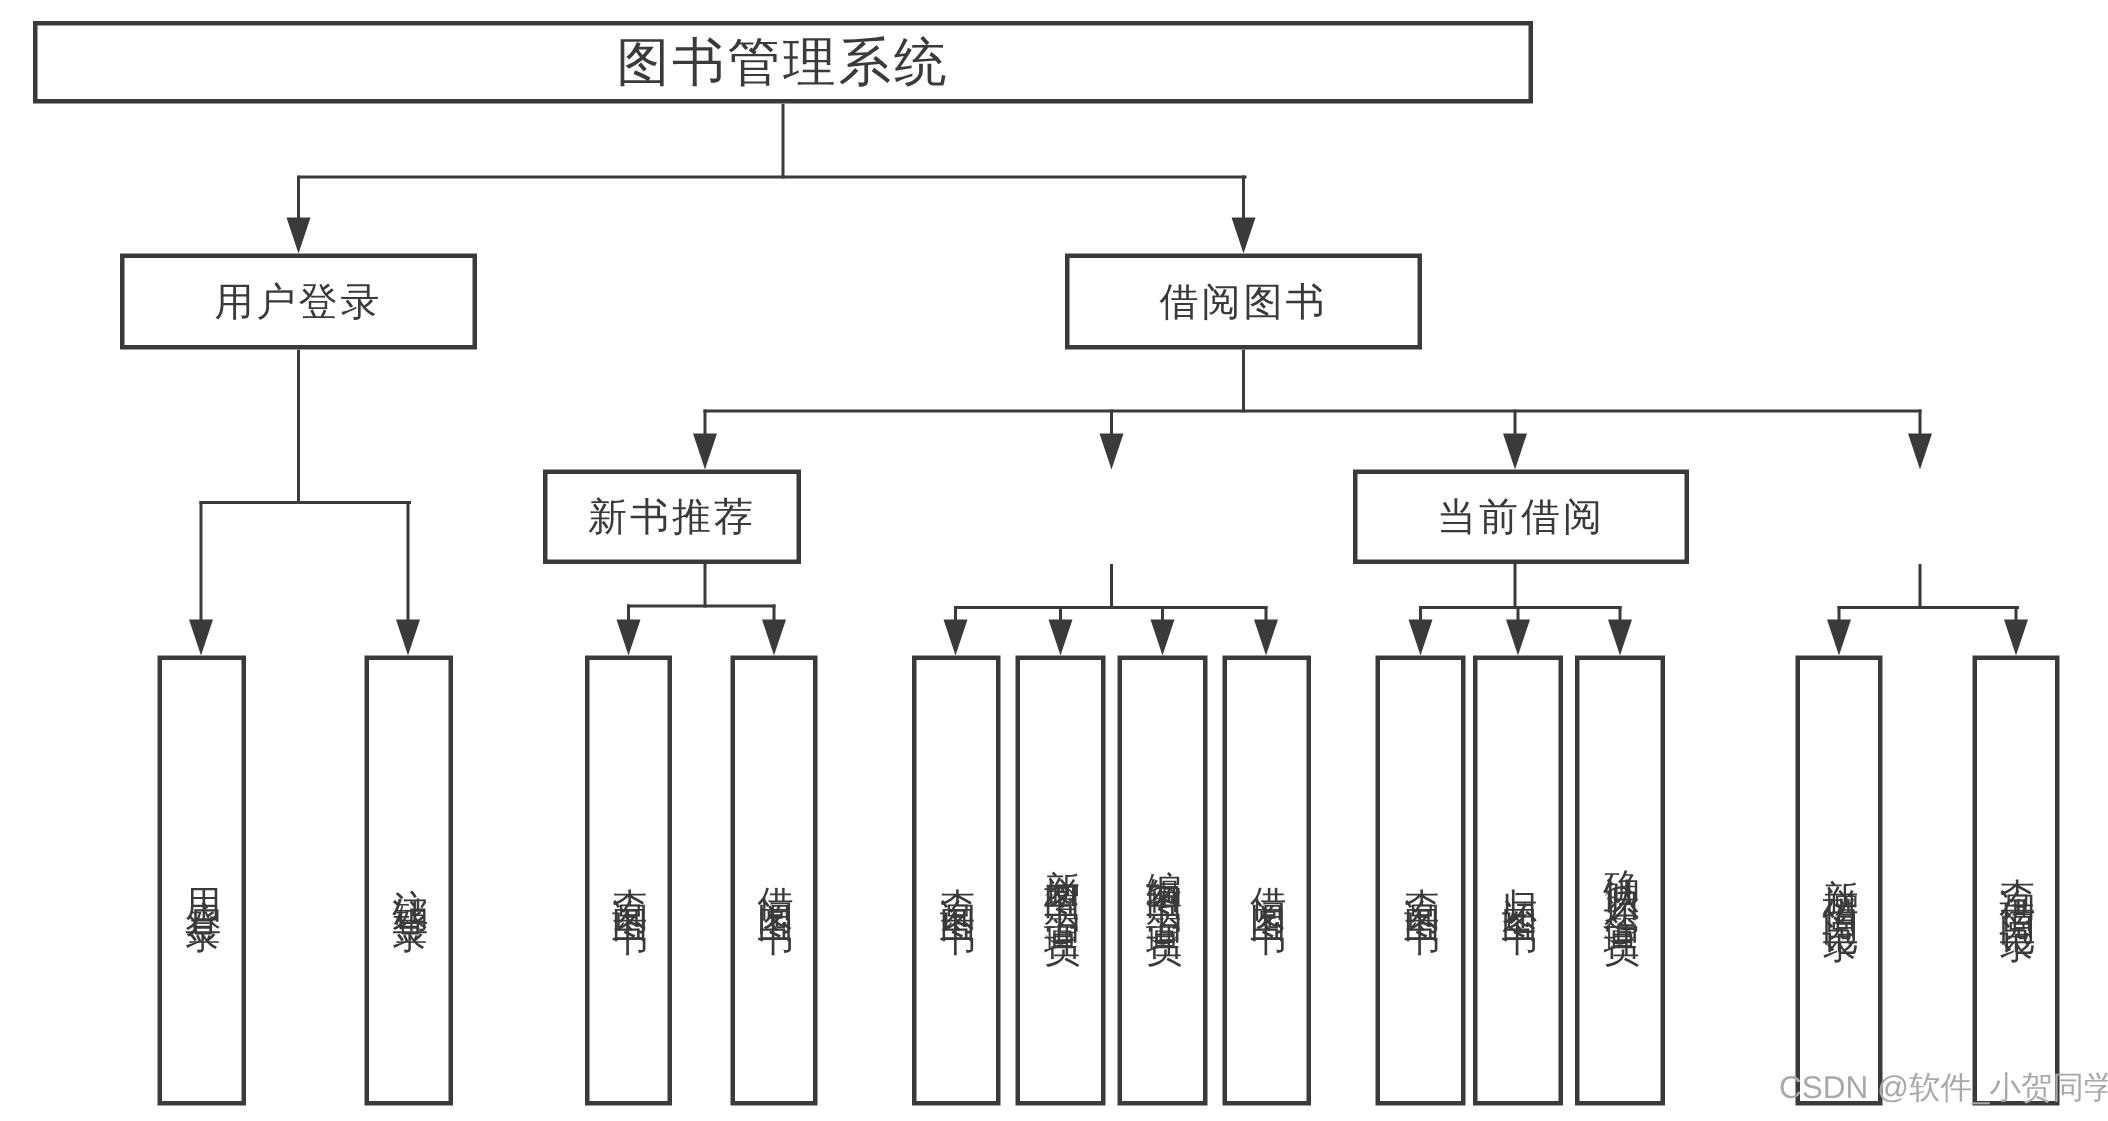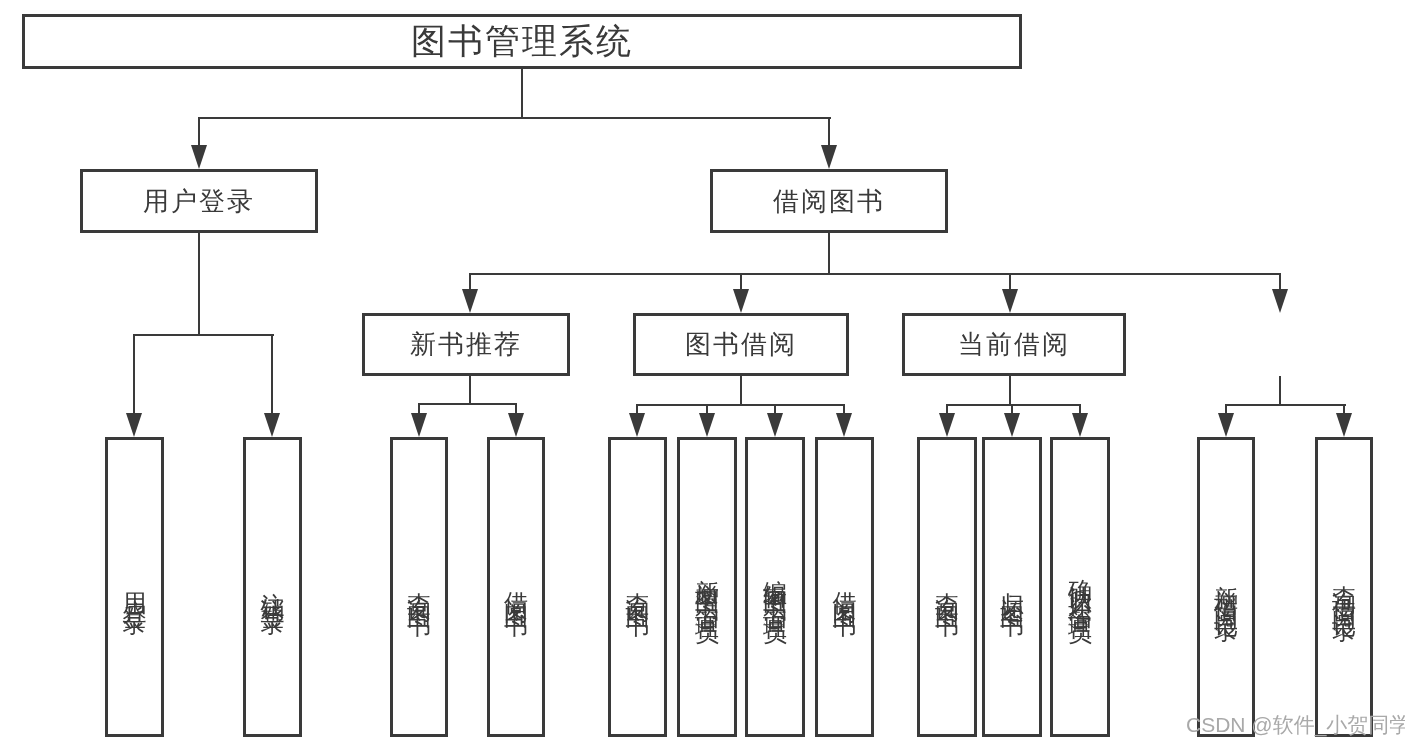--- a/index.html
+++ b/index.html
@@ -138,25 +138,22 @@
     <span>图书管理系统</span>
   </div>
 
   <div class="box hnode" style="left:80px;top:169px;width:238px;height:64px">
     <span>用户登录</span>
   </div>
   <div class="box hnode" style="left:710px;top:169px;width:238px;height:64px">
     <span>借阅图书</span>
   </div>
 
-  <div class="box hnode" style="left:362px;top:313px;width:208px;height:63px">
+  <div class="box hnode" style="left:362px;top:313px;width:172px;height:63px">
     <span>新书推荐</span>
-  </div>
-  <div class="box hnode" style="left:633px;top:313px;width:216px;height:63px">
-    <span>图书借阅</span>
   </div>
   <div class="box hnode" style="left:902px;top:313px;width:224px;height:63px">
     <span>当前借阅</span>
   </div>
 
   <div class="box leaf" style="left:105px;width:59px">
     <span>用户登录</span>
   </div>
   <div class="box leaf" style="left:243px;width:59px">
     <span>注销登录</span>

